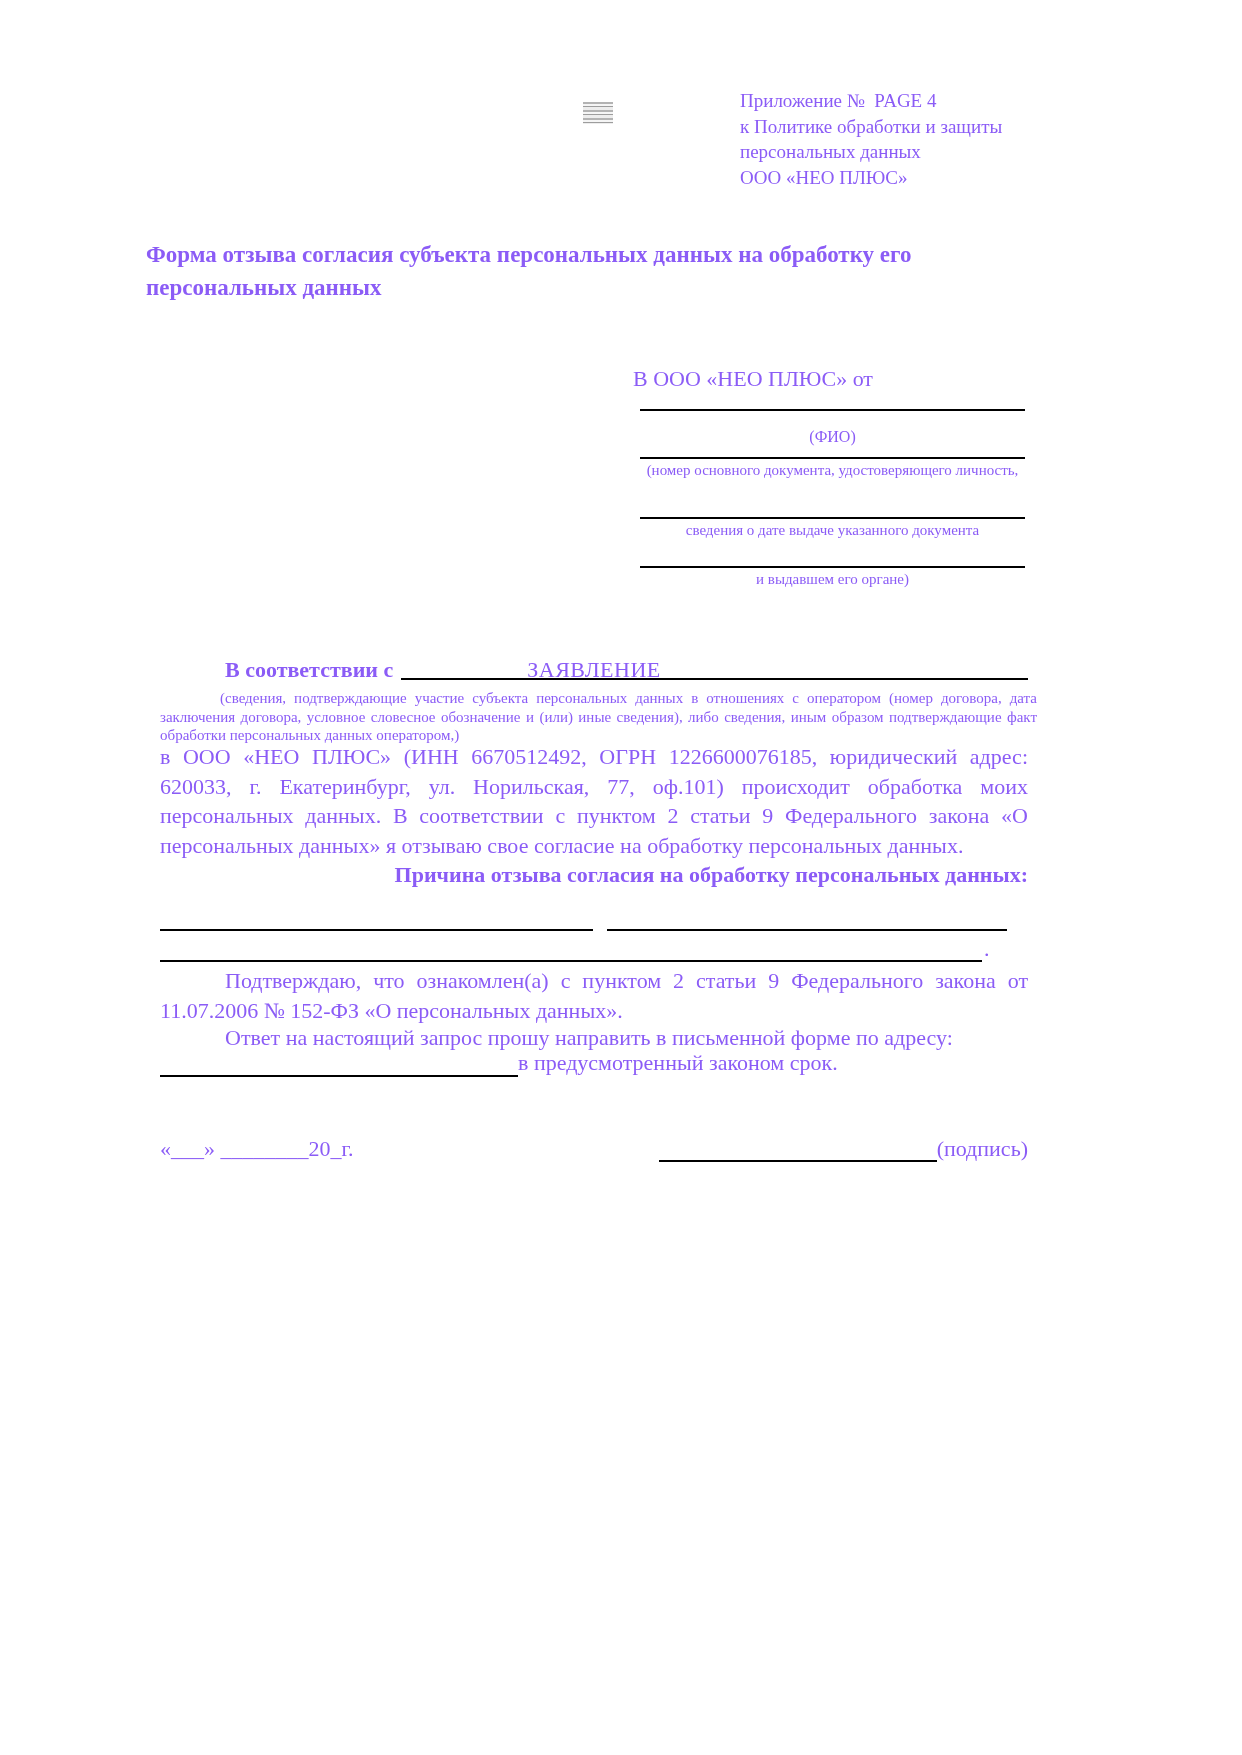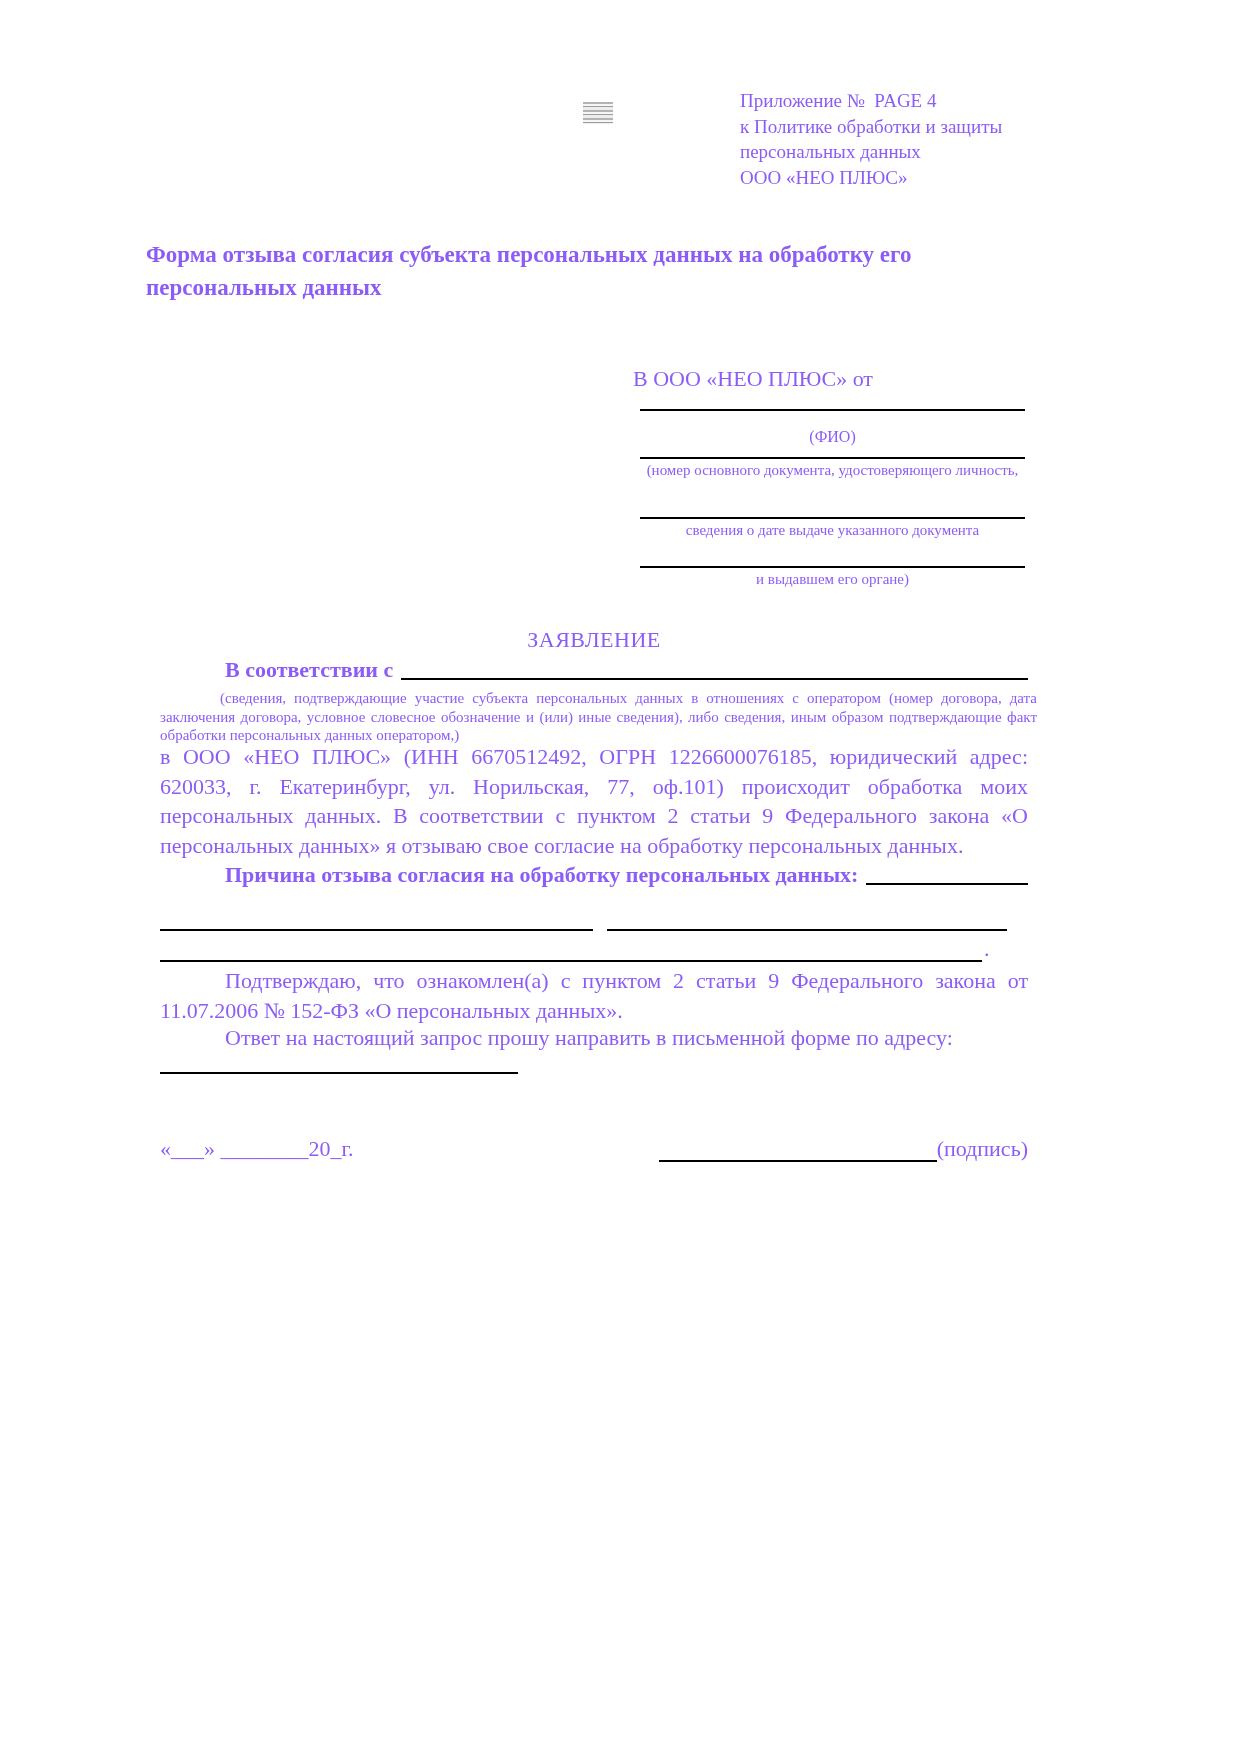--- a/index.html
+++ b/index.html
@@ -16,26 +16,26 @@
   .header{position:absolute;left:740px;top:88px;font-size:19px;line-height:25.5px;}
   .header div{white-space:pre;}
   .title{position:absolute;left:146px;top:238px;width:880px;margin:0;
     font-size:23px;font-weight:bold;line-height:33px;}
   .to-line{position:absolute;left:633px;top:366px;font-size:22px;white-space:pre;text-align:right;}
   .fields{position:absolute;left:640px;top:400px;width:385px;height:205px;font-size:15px;}
   .rule{position:absolute;left:0;right:0;height:0;border-bottom:2px solid #000;}
   .r1{top:9px}.r2{top:57px}.r3{top:117px}.r4{top:166px}
   .cap{position:absolute;left:-20px;right:-20px;text-align:center;white-space:nowrap;}
   .c1{top:28px;font-size:16px}.c2{top:62px}.c3{top:122px}.c4{top:171px}
-  .heading{position:absolute;left:160px;top:627px;width:868px;text-align:center;
+  .heading{position:absolute;left:160px;top:657px;width:868px;text-align:center;
     font-size:22px;letter-spacing:.5px;}
   .row{position:absolute;left:160px;width:868px;display:flex;align-items:flex-end;
     font-size:22px;line-height:29px;font-weight:bold;}
   .intro-row{top:655px;}
-  .reason-row{top:860px;}
+  .reason-row{top:860px;flex-direction:column;}
   .indent{margin-left:65px;white-space:nowrap;}
   .fill{flex:1 1 auto;border-bottom:2px solid #000;margin-bottom:4px;margin-left:8px;}
   .footnote{position:absolute;left:160px;top:689px;width:877px;font-size:15px;
     line-height:18.5px;text-align:justify;text-indent:60px;}
   .bodytext{position:absolute;left:160px;top:742px;width:868px;font-size:22px;
     line-height:29.6px;text-align:justify;}
   .blank1{position:absolute;left:160px;top:910px;width:847px;display:flex;gap:14px;}
   .blank1 .seg{border-bottom:2px solid #000;height:19px;}
   .seg-a{width:433px;}
   .seg-b{flex:1 1 auto;}
@@ -109,20 +109,21 @@
     <div class="seg"></div>
     <span>.</span>
   </div>
 
   <div class="confirm">Подтверждаю, что ознакомлен(а) с пунктом 2 статьи 9 Федерального закона от 11.07.2006 № 152-ФЗ «О персональных данных».</div>
 
   <div class="reply-intro">Ответ на настоящий запрос прошу направить в письменной форме по адресу:</div>
 
   <div class="reply2">
     <div class="addr-line"></div>
+    <span class="nowrap">в предусмотренный законом срок.</span>
   </div>
 
   <div class="sign-row">
     <span>«___» ________20_г.</span>
     <span class="sig-group">
       <span class="sig-line"></span>
       <span>(подпись)</span>
     </span>
   </div>
 

